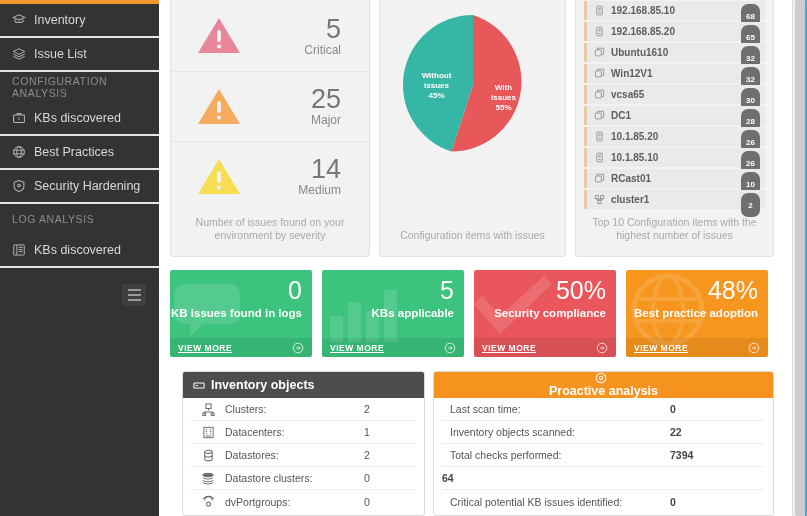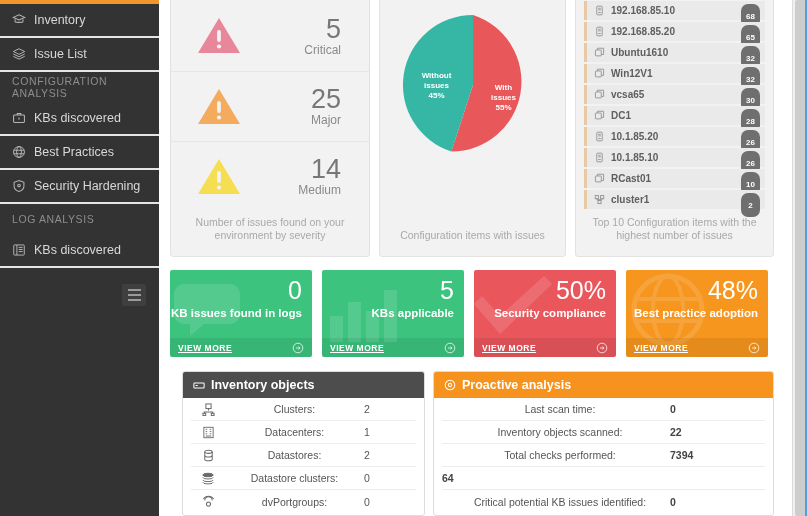--- a/index.html
+++ b/index.html
@@ -98,28 +98,28 @@
   .kpi-arrow { margin-left:auto; opacity:.8; display:flex; }
 
   
   #bottom-row { position:absolute; left:11px; top:371px; right:28px; height:145px; }
   .tbl-panel { position:absolute; top:0; background:#fff; border:1px solid #dcdcdc; border-radius:3px; overflow:hidden; }
   .tbl-head { height:26px; display:flex; align-items:center; padding:0 10px; color:#fff; font-size:12.5px; font-weight:bold; }
   .tbl-head .th-ico { margin-right:6px; display:flex; }
   .tbl-row { display:flex; align-items:center; height:23px; border-bottom:1px solid #ededed; font-size:10.5px; color:#555; }
   .tbl-row:last-child { border-bottom:none; }
   .cell-ico { width:34px; display:flex; justify-content:center; color:#6b6b6b; }
-  .cell-lbl { flex:1;text-align:center; }
+  .cell-lbl { flex:1; }
   .cell-val { width:52px; text-align:left; }
   .tbl-inner { padding:0 8px; }
 
   #panel-inventory { left:0; width:243px; height:145px;margin-left:12px; }
   #panel-inventory .tbl-head { background:#4d4d4d; }
   #panel-proactive { left:263px; width:341px; height:145px; }
-  #panel-proactive .tbl-head { background:#f6921e; }
+  #panel-proactive .tbl-head { background:#f6921e;flex-direction:column; }
   #panel-proactive .cell-lbl { padding-left:8px; }
   #panel-proactive .cell-val { width:95px; font-weight:bold; color:#444; }
 
   
   #scrollbar { position:absolute; right:0; top:0; width:15px; height:516px; background:#f0f0f0; border-left:1px solid #dcdcdc; }
   #scroll-thumb { position:absolute; left:2px; top:0; width:11px; height:516px; background:#cdcdcd; border-radius:2px; }
   #scroll-line { position:absolute; right:0; top:0; width:2px; height:516px; background:#4aa3df; }
 </style>
 </head>
 <body>

